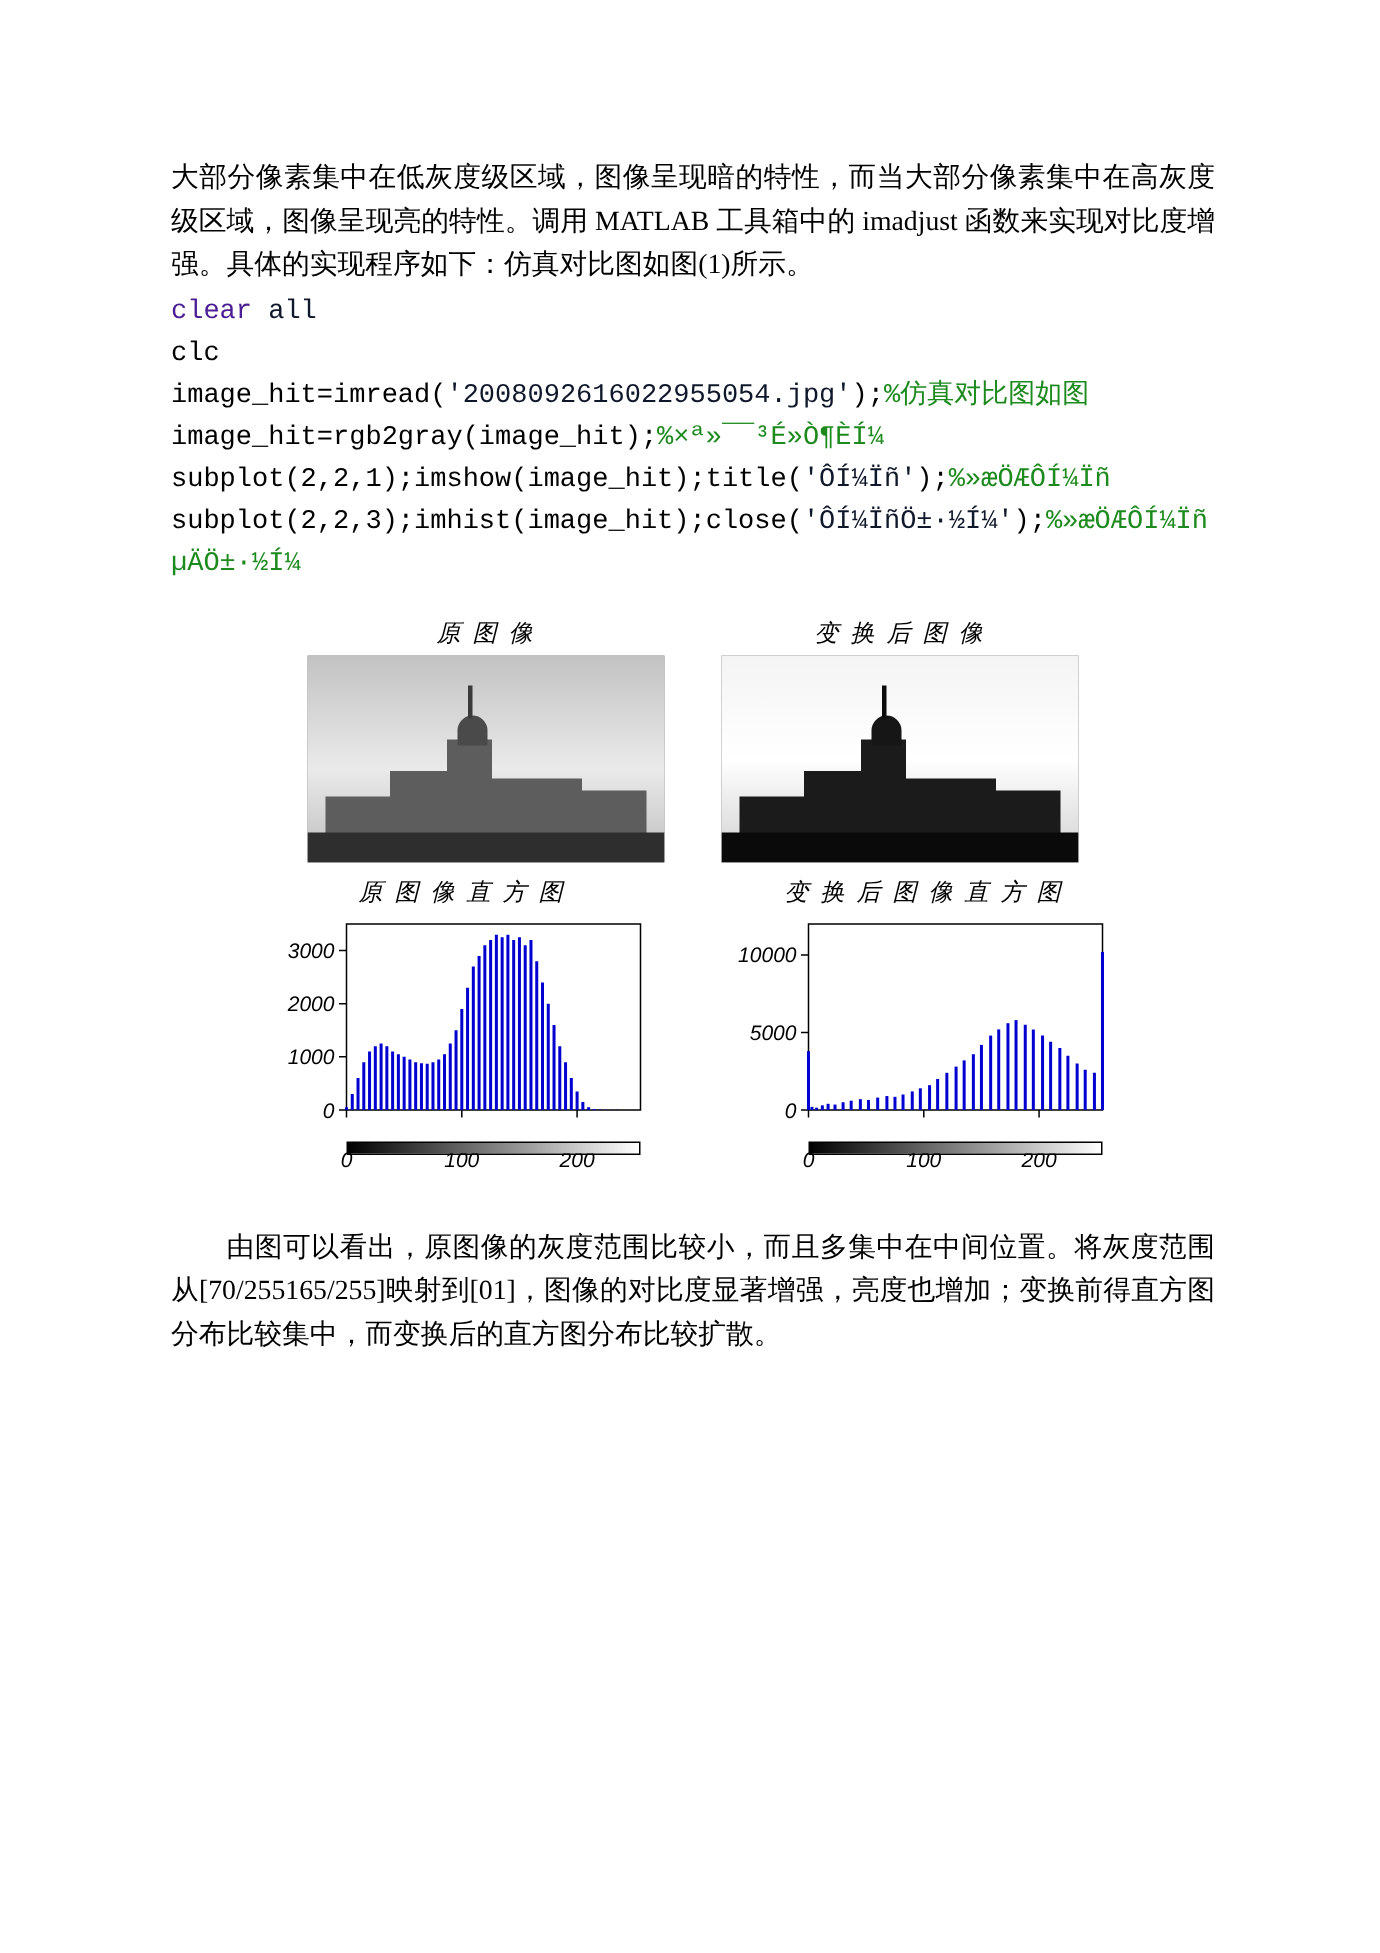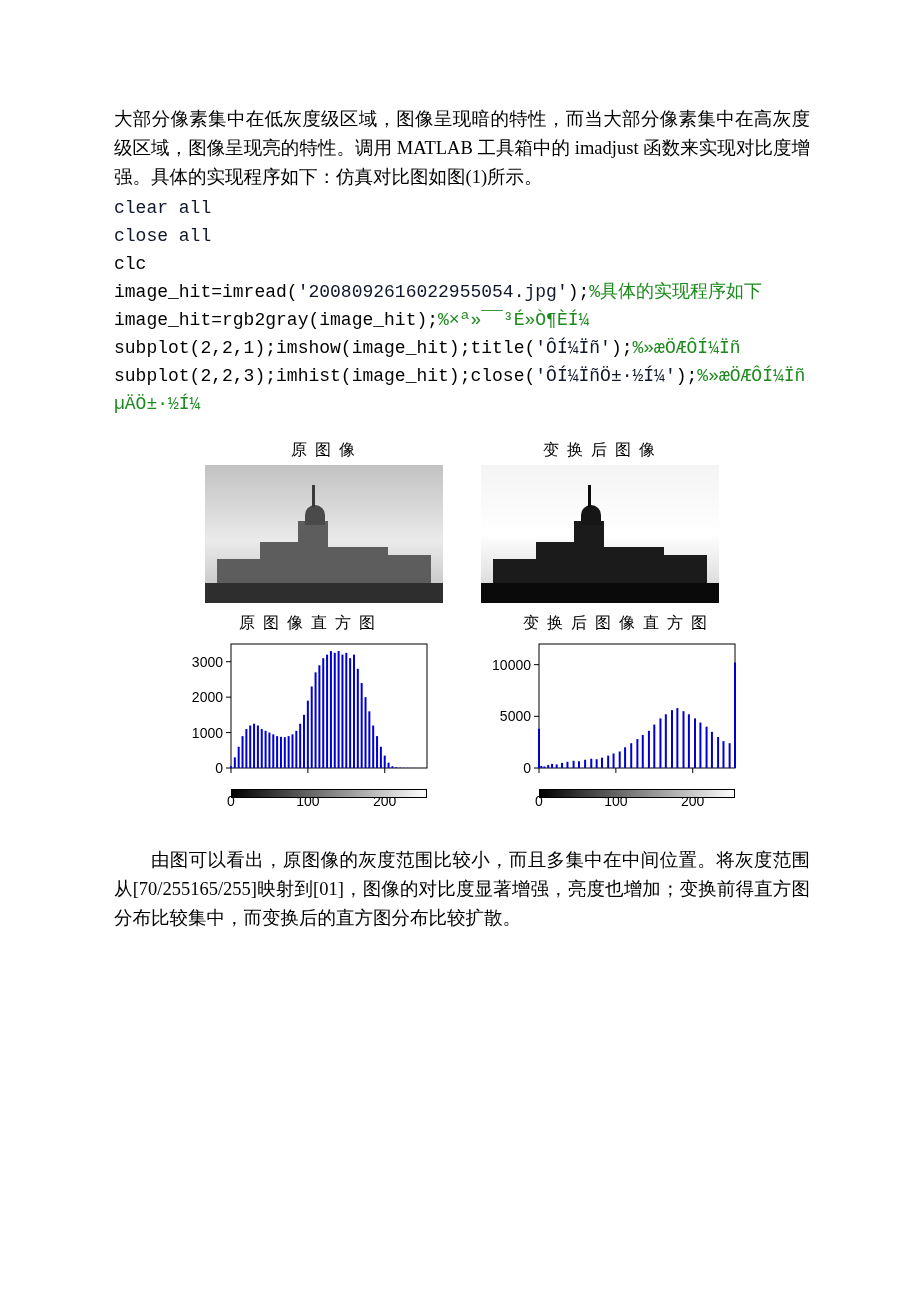--- a/index.html
+++ b/index.html
@@ -28,34 +28,35 @@
     font-family: "Courier New", monospace;
     font-size: 18px;
     line-height: 28px;
     color: #000;
     margin-top: 2px;
   }
   .code-line {
     white-space: pre-wrap;
     word-break: break-all;
   }
-  .kw { color: #0f172a; }
+  .kw { color: #4c1d95; }
   .str { color: #0f172a; }
   .cmt { color: #1c8a1c; }
   .figure-area {
     margin-top: 22px;
     margin-bottom: 6px;
     display: flex;
     flex-direction: column;
     align-items: center;
   }
   .fig-row {
     display: flex;
     justify-content: center;
     gap: 38px;
+    font-style: italic;
   }
   .fig-cell {
     display: flex;
     flex-direction: column;
     align-items: center;
   }
   .fig-title {
     font-family: "SimSun", serif;
     font-size: 16px;
     letter-spacing: 2px;
@@ -103,23 +104,22 @@
 </style>
 </head>
 <body>
 
 <div class="page">
 
   <p class="body-text">大部分像素集中在低灰度级区域，图像呈现暗的特性，而当大部分像素集中在高灰度级区域，图像呈现亮的特性。调用 MATLAB 工具箱中的 imadjust 函数来实现对比度增强。具体的实现程序如下：仿真对比图如图(1)所示。</p>
 
   <div class="code-block">
     <div class="code-line"><span class="kw">clear </span><span class="str">all</span></div>
-    <div class="code-line"><span class="kw">close </span><span class="str">all</span></div>
     <div class="code-line">clc</div>
-    <div class="code-line"><span>image_hit=imread(</span><span class="str">'2008092616022955054.jpg'</span><span>);</span><span class="cmt">%具体的实现程序如下</span></div>
+    <div class="code-line"><span>image_hit=imread(</span><span class="str">'2008092616022955054.jpg'</span><span>);</span><span class="cmt">%仿真对比图如图</span></div>
     <div class="code-line"><span>image_hit=rgb2gray(image_hit);</span><span class="cmt">%×ª»¯¯³É»Ò¶ÈÍ¼</span></div>
     <div class="code-line"><span>subplot(2,2,1);imshow(image_hit);title(</span><span class="str">'Ô­Í¼Ïñ'</span><span>);</span><span class="cmt">%»æÖÆÔ­Í¼Ïñ</span></div>
     <div class="code-line"><span>subplot(2,2,3);imhist(image_hit);close(</span><span class="str">'Ô­Í¼ÏñÖ±·½Í¼'</span><span>);</span><span class="cmt">%»æÖÆÔ­Í¼ÏñµÄÖ±·½Í¼</span></div>
   </div>
 
   <div class="figure-area">
     <div class="fig-row">
       <div class="fig-cell">
         <div class="fig-title">原 图 像</div>
         <div class="img-box">

